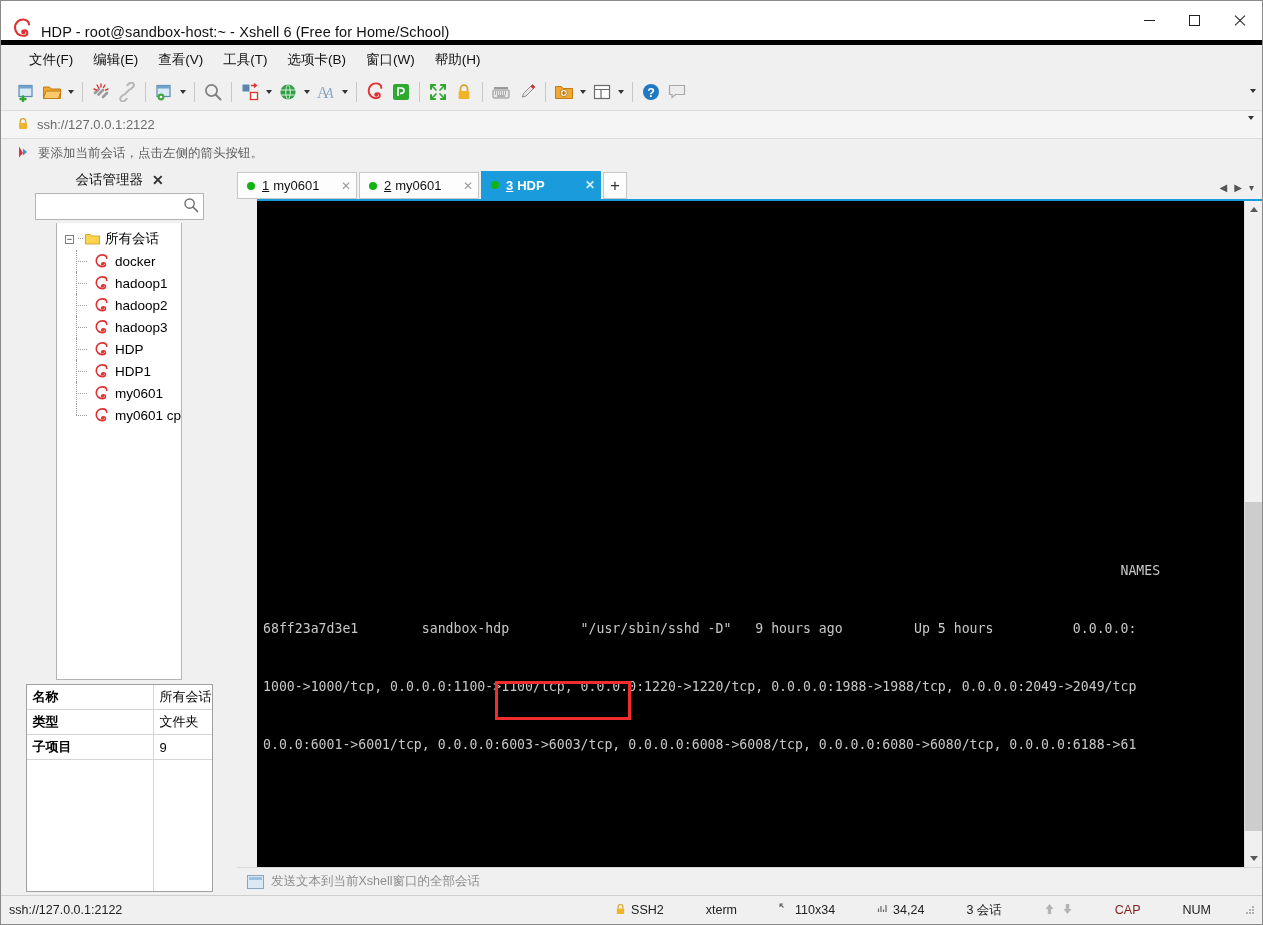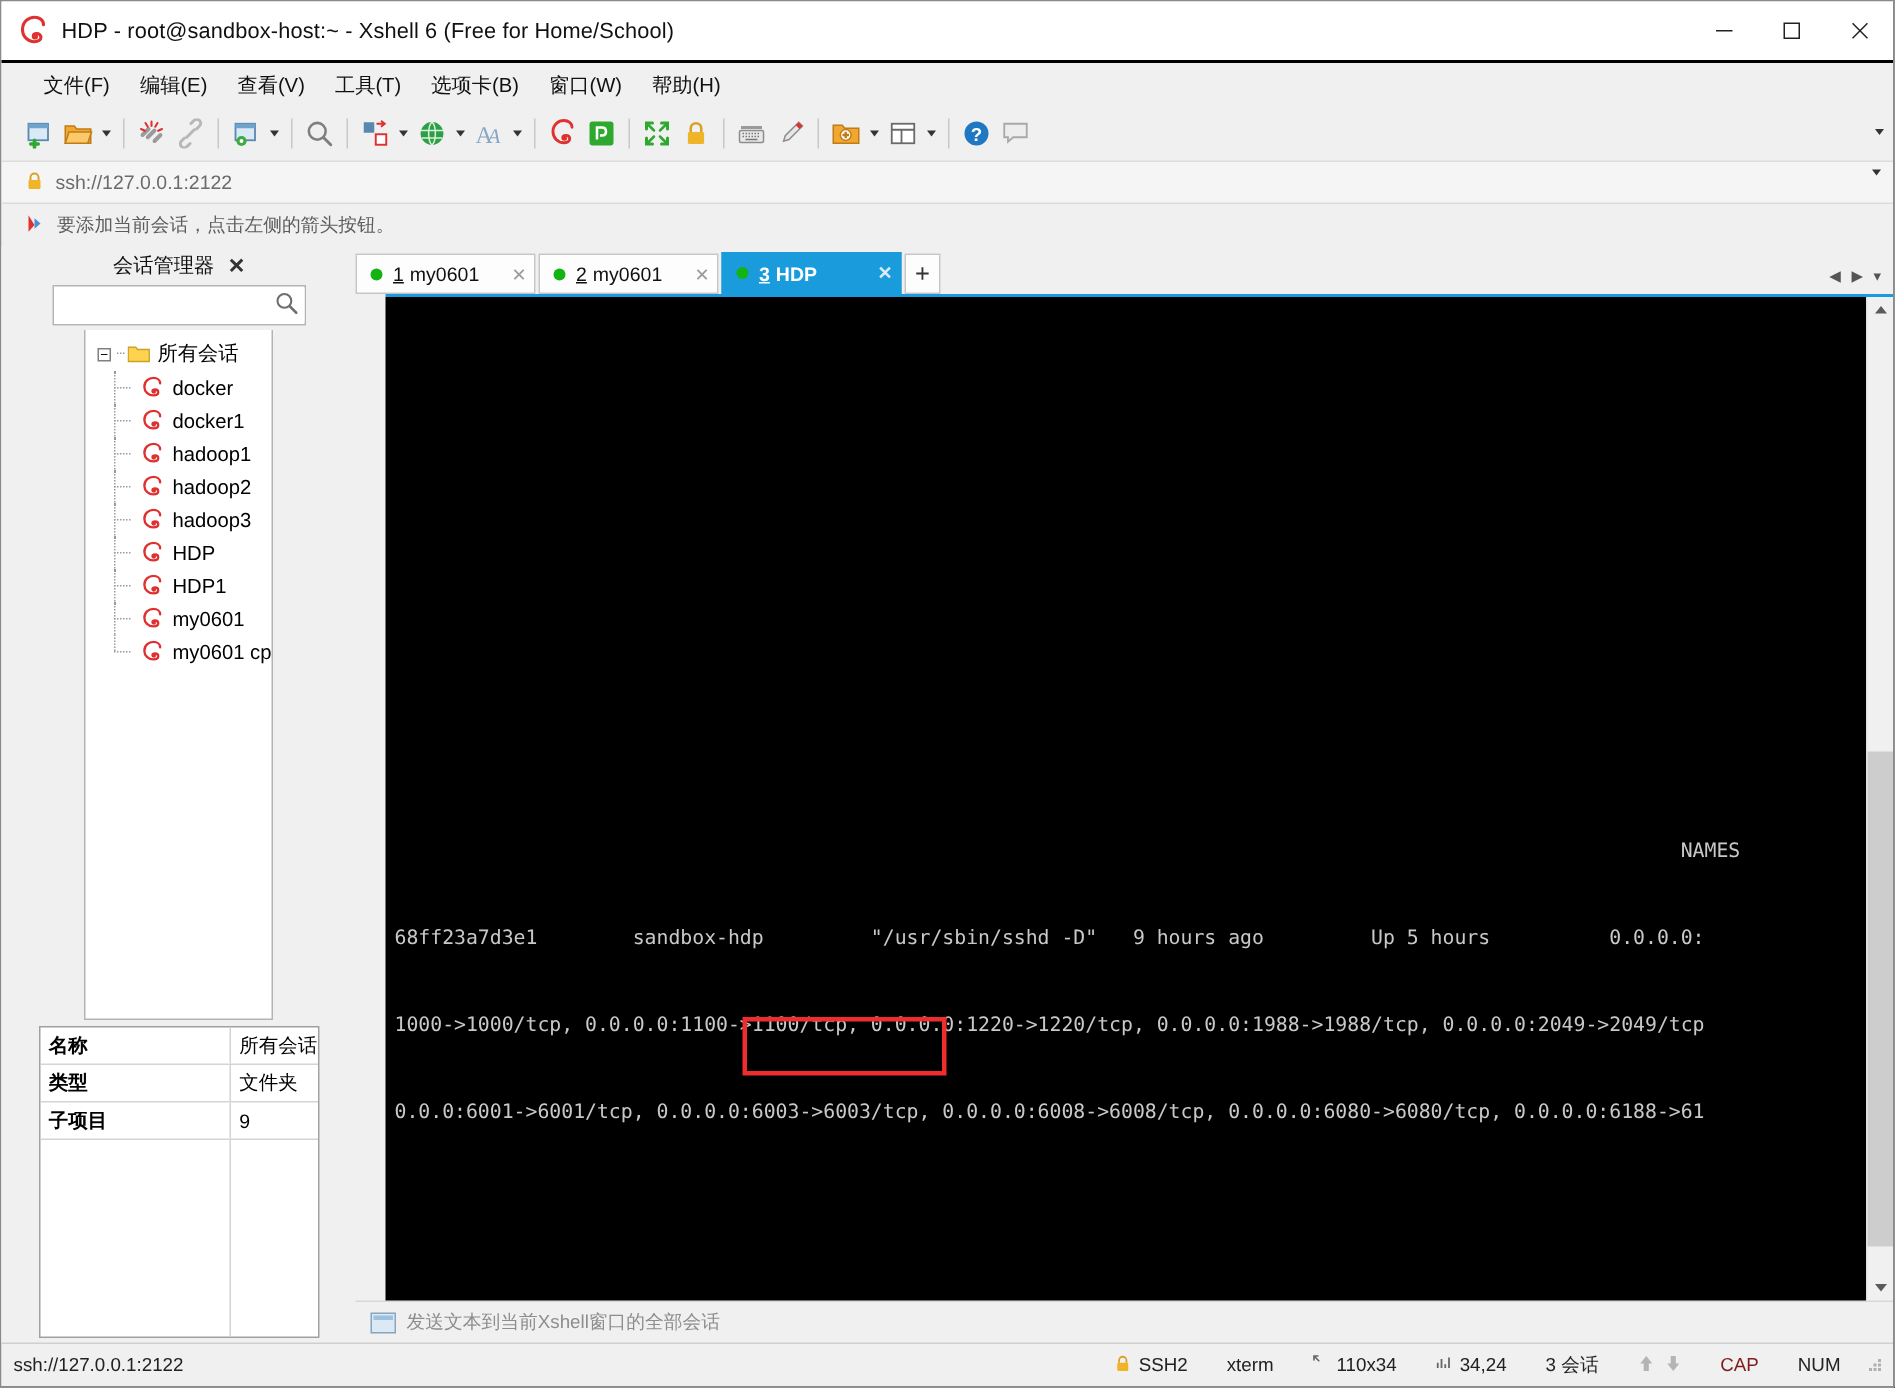--- a/index.html
+++ b/index.html
@@ -10,22 +10,22 @@
     -webkit-font-smoothing:antialiased;
   }
   .app{
     width:1263px;height:925px;position:relative;
     display:flex;flex-direction:column;
     border:1px solid #8a8a8a;box-sizing:border-box;background:#f0f0f0;
   }
 
   
   .titlebar{
-    height:39px;background:#ffffff;display:flex;align-items:center;
-    flex:0 0 39px;border-bottom:2px solid #000000;
+    height:39px;background:#ffffff;display:flex;align-items:flex-end;
+    flex:0 0 39px;border-bottom:5px solid #000000;
   }
   .titlebar .app-icon{width:22px;height:22px;margin-left:10px;margin-right:8px;position:relative;}
   .titlebar .title-text{font-size:14.5px;color:#111;letter-spacing:.1px;}
   .win-btns{margin-left:auto;display:flex;height:39px;}
   .win-btn{width:45px;height:39px;display:flex;align-items:center;justify-content:center;}
   .glyph-min{width:11px;height:1px;background:#222;}
   .glyph-max{width:11px;height:11px;border:1px solid #222;box-sizing:border-box;}
   .glyph-close{width:13px;height:13px;position:relative;}
   .glyph-close:before,.glyph-close:after{content:"";position:absolute;left:0;top:6px;width:14px;height:1px;background:#222;}
   .glyph-close:before{transform:rotate(45deg);}
@@ -162,21 +162,21 @@
   .sendbar .sb-ico{width:15px;height:12px;border:1px solid #8aa6bd;background:#dbe9f5;margin-right:7px;position:relative;}
   .sendbar .sb-ico:before{content:"";position:absolute;left:1px;right:1px;top:1px;height:3px;background:#9cc0de;}
   .sendbar .txt{color:#8d8d8d;font-size:12.5px;}
 
   
   .statusbar{
     height:28px;flex:0 0 28px;background:#f0f0f0;display:flex;align-items:center;
     border-top:1px solid #cfcfcf;font-size:12.5px;color:#222;
   }
   .st-left{padding-left:8px;}
-  .st-right{margin-left:auto;display:flex;align-items:center;gap:0;padding-right:6px;}
+  .st-right{margin-left:auto;display:flex;align-items:center;gap:16px;padding-right:6px;}
   .st-cell{display:flex;align-items:center;padding:0 13px;gap:5px;}
   .st-dim{color:#7f1d1d;}
   .grip{width:12px;height:12px;position:relative;margin-left:4px;}
   .grip i{position:absolute;width:2px;height:2px;background:#b0b0b0;}
 </style>
 </head>
 <body>
 
 <div class="app">
 
@@ -442,29 +442,20 @@
         </div>
 
         <div class="tree-item">
           <span class="branch"></span>
           <span class="xs-ico">
             <svg width="17" height="15" viewBox="0 0 22 20">
                 <path d="M18 6c0-2.9-2.6-4.8-6-4.8C8.2 1.2 4 4 4 9c0 4.4 3.5 7.8 8 7.8 2.4 0 4.3-1 4.3-2.8 0-1.4-1.2-2.4-2.8-2.4-1.3 0-2.3.7-2.3 1.6 0 .7.5 1.1 1.2 1.1.5 0 .9-.3.9-.8" fill="none" stroke="#e03131" stroke-width="2.1" stroke-linecap="round"></path>
               </svg>
           </span>
           <span>docker</span>
-        </div>
-        <div class="tree-item">
-          <span class="branch"></span>
-          <span class="xs-ico">
-            <svg width="17" height="15" viewBox="0 0 22 20">
-                <path d="M18 6c0-2.9-2.6-4.8-6-4.8C8.2 1.2 4 4 4 9c0 4.4 3.5 7.8 8 7.8 2.4 0 4.3-1 4.3-2.8 0-1.4-1.2-2.4-2.8-2.4-1.3 0-2.3.7-2.3 1.6 0 .7.5 1.1 1.2 1.1.5 0 .9-.3.9-.8" fill="none" stroke="#e03131" stroke-width="2.1" stroke-linecap="round"></path>
-              </svg>
-          </span>
-          <span>docker1</span>
         </div>
         <div class="tree-item">
           <span class="branch"></span>
           <span class="xs-ico">
             <svg width="17" height="15" viewBox="0 0 22 20">
                 <path d="M18 6c0-2.9-2.6-4.8-6-4.8C8.2 1.2 4 4 4 9c0 4.4 3.5 7.8 8 7.8 2.4 0 4.3-1 4.3-2.8 0-1.4-1.2-2.4-2.8-2.4-1.3 0-2.3.7-2.3 1.6 0 .7.5 1.1 1.2 1.1.5 0 .9-.3.9-.8" fill="none" stroke="#e03131" stroke-width="2.1" stroke-linecap="round"></path>
               </svg>
           </span>
           <span>hadoop1</span>
         </div>

